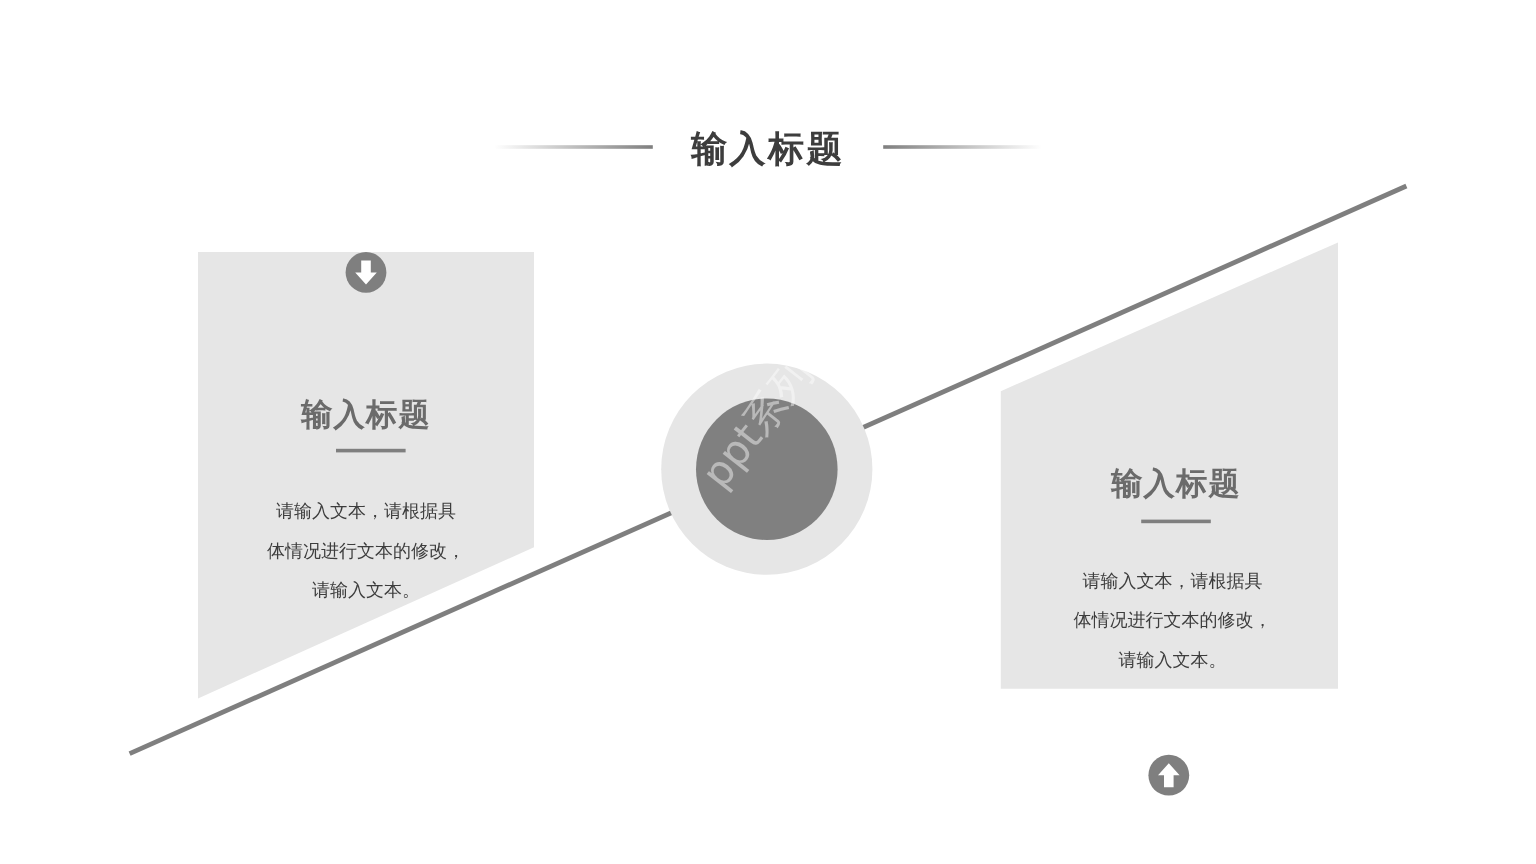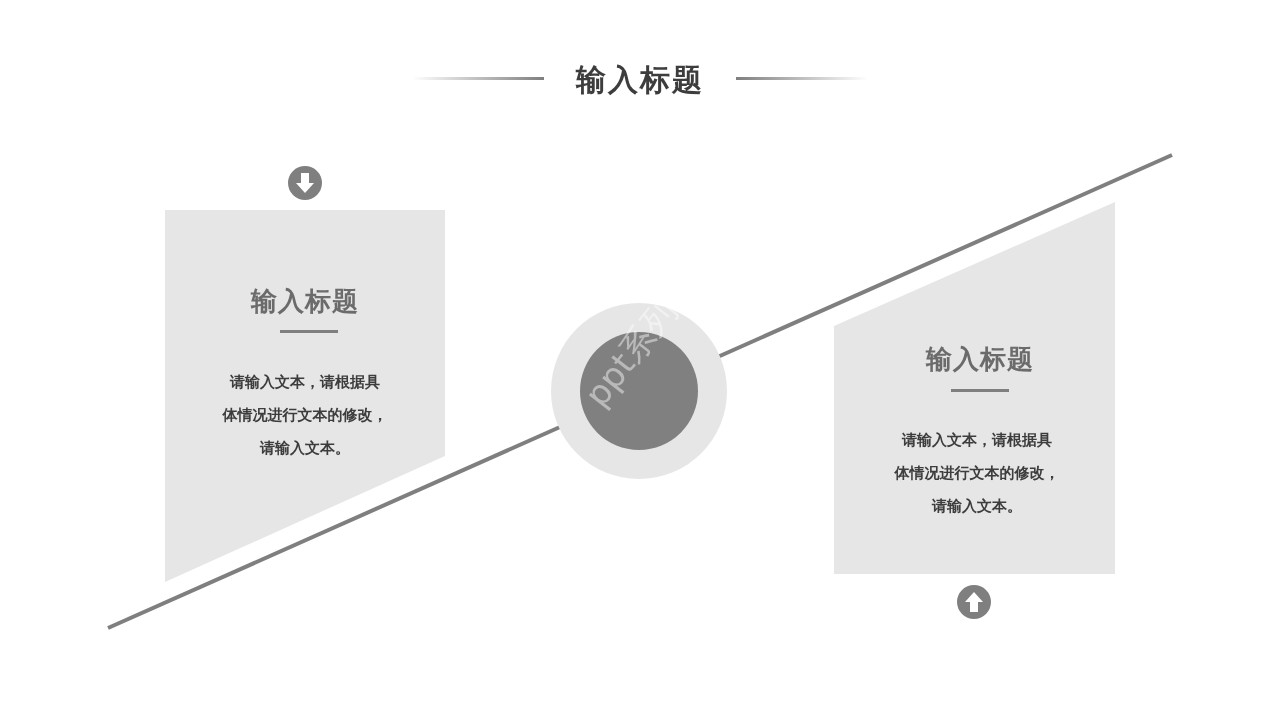--- a/index.html
+++ b/index.html
@@ -1,25 +1,25 @@
 <!DOCTYPE html>
 <html><head>
 <meta charset="utf-8">
 <style>
   html,body{margin:0;padding:0;}
   body{width:1280px;height:720px;background:#ffffff;position:relative;overflow:hidden;font-family:"DejaVu Sans","Liberation Sans",sans-serif;}
-  .abs{position:absolute;}
+  .abs{position:absolute;margin-top:44px;}
   .main-title{left:0;width:1280px;top:60px;text-align:center;font-size:30px;font-weight:bold;color:#3d3d3d;letter-spacing:2px;}
   .deco-line{top:77px;height:3px;}
   .deco-left{left:412px;width:132px;background:linear-gradient(to right,rgba(130,130,130,0),#7f7f7f);}
   .deco-right{left:736px;width:132px;background:linear-gradient(to left,rgba(130,130,130,0),#7f7f7f);}
   svg.bg{position:absolute;left:0;top:0;}
   .panel-title{text-align:center;font-size:26px;font-weight:bold;color:#6b6b6b;letter-spacing:1px;}
   .panel-rule{height:3px;background:#7f7f7f;width:58px;}
-  .panel-text{text-align:center;font-size:15px;font-weight:bold;color:#3d3d3d;line-height:33px;width:220px;}
+  .panel-text{text-align:center;font-size:15px;font-weight:normal;color:#3d3d3d;line-height:33px;width:220px;}
   .icon{width:34px;height:34px;border-radius:50%;background:#7f7f7f;}
 </style>
 </head>
 <body>
 
 <svg class="bg" width="1280" height="720">
   <polygon points="165,210 445,210 445,456 165,582" fill="#e6e6e6"></polygon>
   <polygon points="834,326 1115,202 1115,574 834,574" fill="#e6e6e6"></polygon>
   <line x1="108" y1="628" x2="1172" y2="155" stroke="#7f7f7f" stroke-width="4"></line>
   <circle cx="639" cy="391" r="88" fill="#e6e6e6"></circle>

